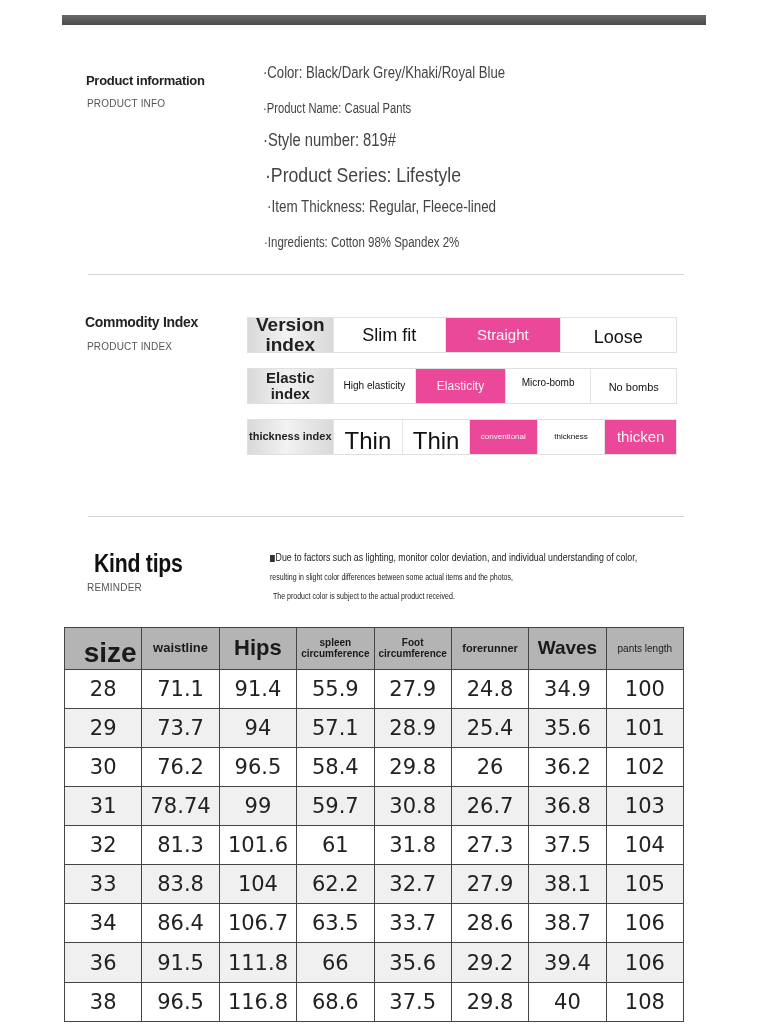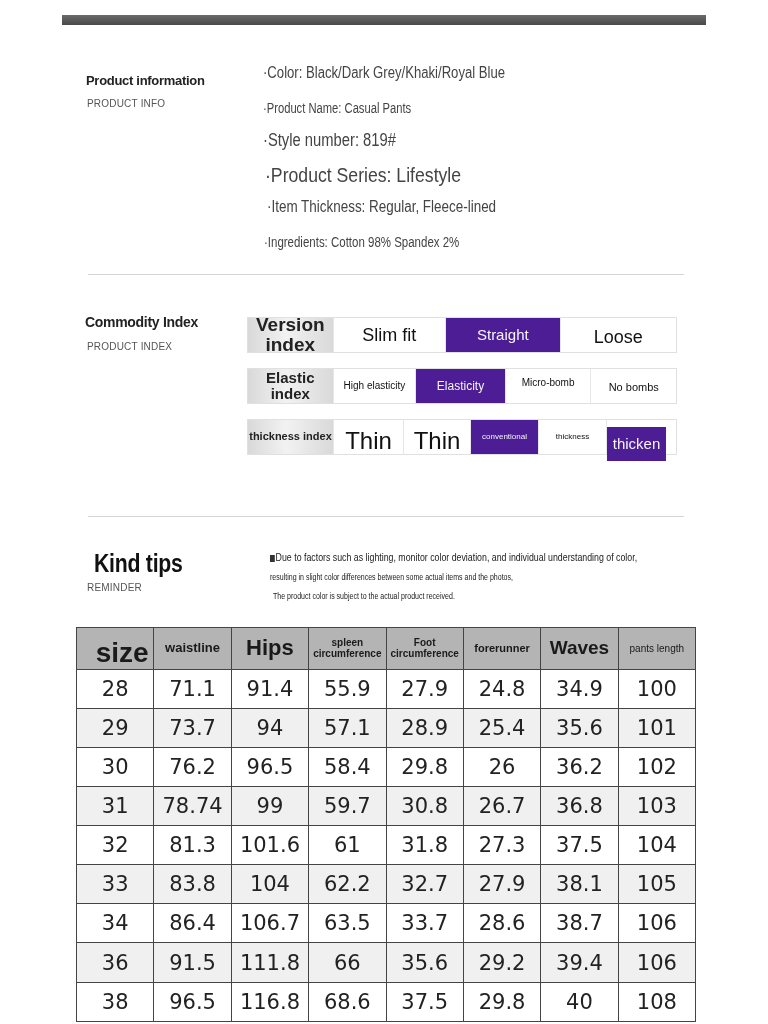--- a/index.html
+++ b/index.html
@@ -16,25 +16,25 @@
     .info-line { position: absolute; left: 263px; color: #444; font-family: "Liberation Sans", sans-serif;
       white-space: nowrap; transform-origin: left center; }
 
     .divider { position: absolute; left: 88px; width: 596px; height: 1px; background: #d4d4d4; }
 
     .idx-row { position: absolute; left: 247px; height: 36px; display: flex; border: 1px solid #e0e0e0; }
     .idx-cell { height: 100%; display: flex; align-items: center; justify-content: center; text-align: center;
       color: #111; font-family: "Liberation Sans", sans-serif; line-height: 1.05; border-right: 1px solid #e6e6e6; overflow: hidden; }
     .idx-cell:last-child { border-right: none; }
     .idx-cell.label { background: linear-gradient(90deg, #d9d9d9 0%, #f2f2f2 45%, #d9d9d9 100%); color: #222; font-weight: bold; }
-    .idx-cell.active { background: #4c1d95; color: #f5f5f5; }
+    .idx-cell.active { background: #ec4899; color: #f5f5f5; }
 
     .tips-text { position: absolute; left: 270px; color: #222; white-space: nowrap; font-family: "Liberation Sans", sans-serif; }
 
-    table.size-table { position: absolute; left: 76px; top: 627px; width: 620px; border-collapse: collapse; table-layout: fixed; }
+    table.size-table { position: absolute; left: 64px; top: 627px; width: 620px; border-collapse: collapse; table-layout: fixed; }
     .size-table th, .size-table td { border: 1px solid #444; text-align: center; vertical-align: middle; }
     .size-table th { background: #b4b4b4; height: 39px; color: #1a1a1a; font-weight: bold; line-height: 1.1; }
     .size-table td { height: 39.1px; font-family: "DejaVu Sans", sans-serif; font-size: 21px; color: #222; }
     .size-table tr.alt td { background: #f0f0f0; }
     .h-big { font-size: 22px; }
     .h-xl { font-size: 28px; }
     .h-med { font-size: 13px; }
     .h-small { font-size: 10px; font-weight: normal; }
     .h-size { font-size: 28px; text-align: left; padding-left: 14px; padding-top: 10px; }
   </style>
@@ -75,21 +75,21 @@
     <div class="idx-cell" style="width:86px; font-size:10px; padding-bottom:6px;">Micro-bomb</div>
     <div class="idx-cell" style="width:85px; font-size:11px; padding-top:4px;">No bombs</div>
   </div>
 
   <div class="idx-row" style="top:419px; width:430px;">
     <div class="idx-cell label" style="width:86px; font-size:11px;">thickness index</div>
     <div class="idx-cell" style="width:70px; font-size:24px; padding-top:8px;">Thin</div>
     <div class="idx-cell" style="width:67px; font-size:24px; padding-top:8px;">Thin</div>
     <div class="idx-cell active" style="width:68px; font-size:8px;">conventional</div>
     <div class="idx-cell" style="width:68px; font-size:8px;">thickness</div>
-    <div class="idx-cell active" style="width:59px; font-size:15px;margin-top:7px;">thicken</div>
+    <div class="idx-cell active" style="width:71px; font-size:15px;">thicken</div>
   </div>
 </div>
 
 <div class="divider" style="top:516px;"></div>
 
 <div>
   <div class="sec-title" style="left:94px; top:549px; font-size:25px; color:#111; transform:scaleX(0.85); transform-origin:left center;">Kind tips</div>
   <div class="sec-sub" style="left:87px; top:582px;">REMINDER</div>
 
   <div class="tips-text" style="top:551px; font-size:11px; transform:scaleX(0.8); transform-origin:left center;"><span style="display:inline-block;width:6px;height:7px;background:#333;margin-right:1px;vertical-align:middle;"></span><span>Due to factors such as lighting, monitor color deviation, and individual understanding of color,</span></div>

